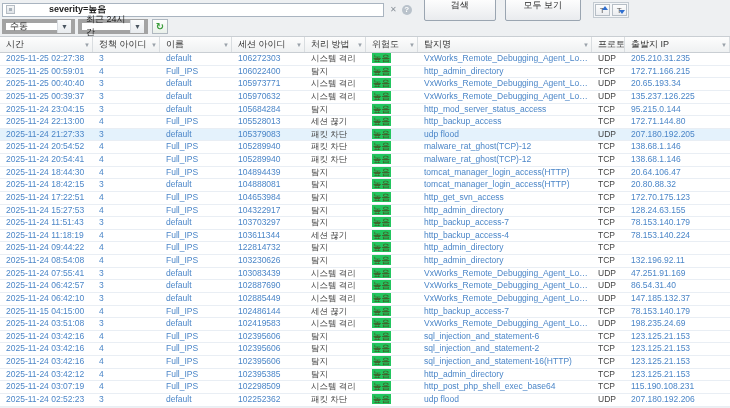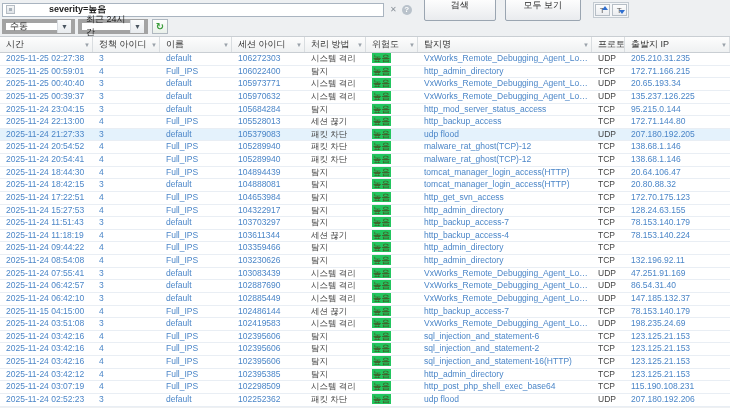--- a/index.html
+++ b/index.html
@@ -303,21 +303,21 @@
     <div class="td c5 dark">세션 끊기</div>
     <div class="td c6"><span class="sev">높음</span></div>
     <div class="td c7">http_backup_access-4</div>
     <div class="td c8 dark">TCP</div>
     <div class="td c9">78.153.140.224</div>
   </div>
         <div class="tr">
     <div class="td c1">2025-11-24 09:44:22</div>
     <div class="td c2">4</div>
     <div class="td c3">Full_IPS</div>
-    <div class="td c4">103359466</div>
+    <div class="td c4">122814732</div>
     <div class="td c5 dark">탐지</div>
     <div class="td c6"><span class="sev">높음</span></div>
     <div class="td c7">http_admin_directory</div>
     <div class="td c8 dark">TCP</div>
   </div>
         <div class="tr">
     <div class="td c1">2025-11-24 08:54:08</div>
     <div class="td c2">4</div>
     <div class="td c3">Full_IPS</div>
     <div class="td c4">103230626</div>

